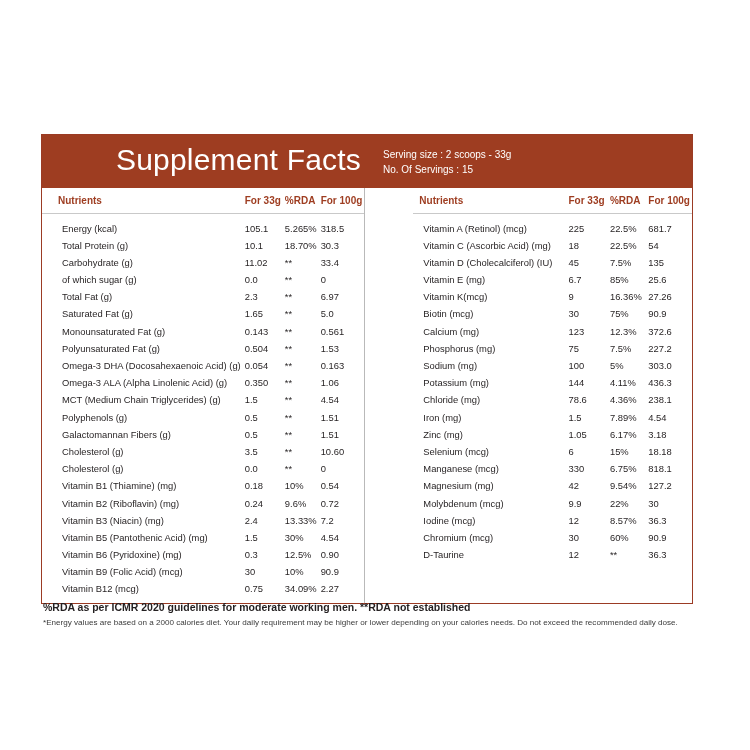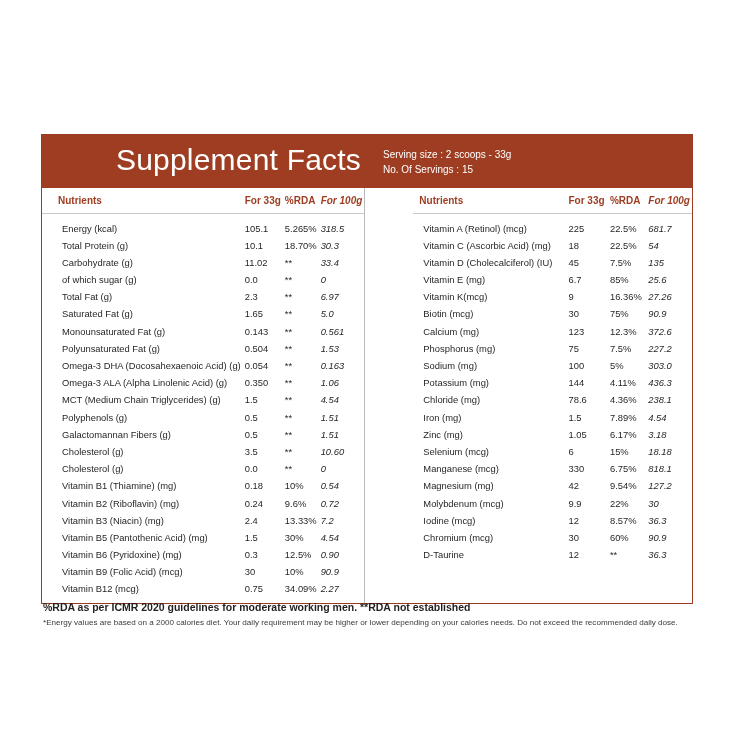--- a/index.html
+++ b/index.html
@@ -75,21 +75,21 @@
     white-space: nowrap;
   }
   tbody td {
     padding: 3.1px 2px;
     vertical-align: top;
     white-space: nowrap;
   }
   .c-name  { width: 56%; padding-left: 20px !important; }
   .c-33    { width: 15%; }
   .c-rda   { width: 14%; }
-  .c-100   { width: 15%; font-style: italic; }
+  .c-100   { width: 15%; }
   thead th.c-name { padding-left: 16px !important; }
   .tcol.right .c-name { padding-left: 10px !important; }
   .tcol.right thead th.c-name { padding-left: 6px !important; }
   tbody tr:first-child td { padding-top: 9px; }
   tbody tr:last-child td { padding-bottom: 9px; }
   
   .footer {
     padding: 8px 2px 0 2px;
     width: 668px;
     position: absolute;

